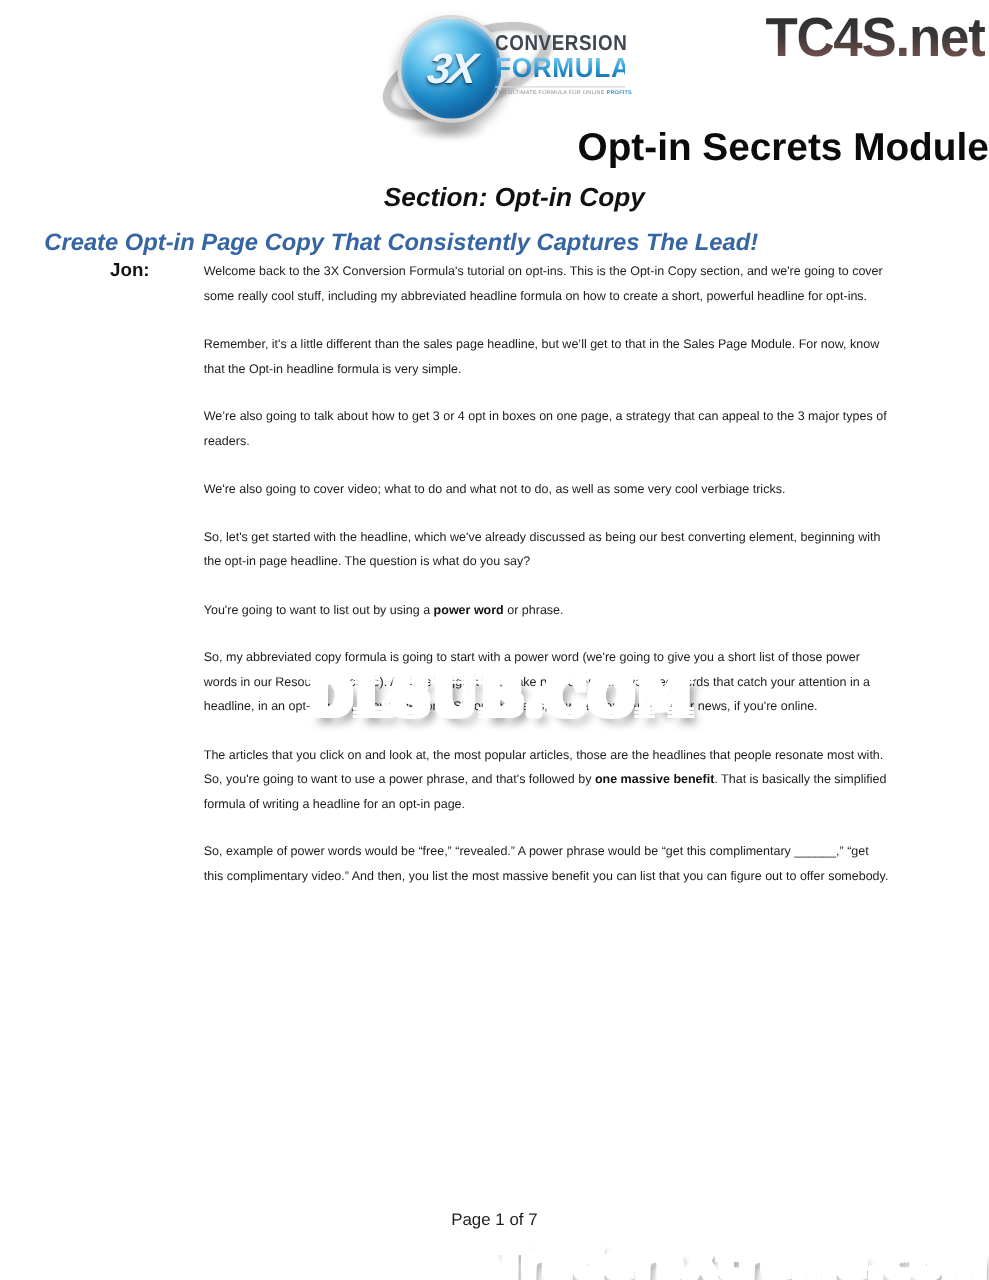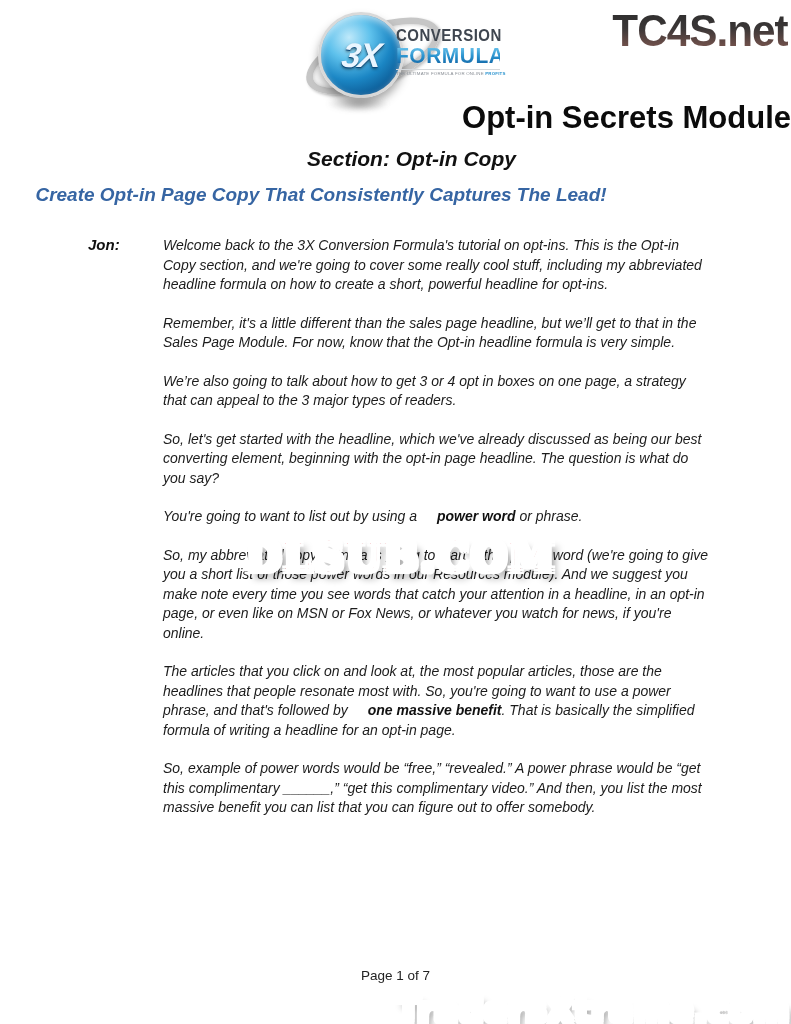--- a/index.html
+++ b/index.html
@@ -67,30 +67,30 @@
   .doc-section{
     position:absolute;left:0;top:147px;width:791px;text-align:center;
     font-weight:bold;font-style:italic;font-size:21px;color:#111;margin-left:16px;
   }
   .doc-tagline{
     position:absolute;left:0;top:184px;width:642px;text-align:center;
     font-weight:bold;font-style:italic;font-size:19px;color:#3665a3;
   }
 
   
-  .transcript{position:absolute;left:88px;top:236px;width:624px;font-style:italic;}
+  .transcript{position:absolute;left:88px;top:208px;width:624px;}
   .speaker{
     position:absolute;left:0;top:0;font-weight:bold;font-size:15px;color:#111;
   }
   .paragraphs{margin-left:75px;width:549px;}
   .paragraphs p{
-    margin:0 0 19px 0;font-size:14px;line-height:19.5px;color:#1c1c1c;
+    margin:0 0 19px 0;font-size:10px;line-height:19.5px;color:#1c1c1c;
     text-align:left;
   }
-  .paragraphs p strong{font-weight:bold;color:#111;margin-left:16px;}
+  .paragraphs p strong{font-weight:bold;color:#111;}
 
   
   .watermark{
     position:absolute;left:251px;top:481px;width:300px;height:56px;
     display:flex;align-items:center;justify-content:center;
     font-family:"DejaVu Serif","Liberation Serif",serif;
     font-weight:bold;font-size:41px;letter-spacing:2px;white-space:nowrap;
     background:linear-gradient(#e8353c 0%, #d01c24 45%, #a90f16 100%);
     -webkit-background-clip:text;background-clip:text;color:transparent;
     text-shadow:
@@ -141,20 +141,21 @@
   <div class="doc-title">Opt-in Secrets Module</div>
   <div class="doc-section">Section: Opt-in Copy</div>
   <div class="doc-tagline">Create Opt-in Page Copy That Consistently Captures The Lead!</div>
 
   <div class="transcript">
     <div class="speaker">Jon:</div>
     <div class="paragraphs">
         <p><span>Welcome back to the 3X Conversion Formula's tutorial on opt-ins. This is the Opt-in Copy section, and we're going to cover some really cool stuff, including my abbreviated headline formula on how to create a short, powerful headline for opt-ins.</span></p>
         <p><span>Remember, it's a little different than the sales page headline, but we’ll get to that in the Sales Page Module.  For now, know that the Opt-in headline formula is very simple.</span></p>
         <p><span>We’re also going to talk about how to get 3 or 4 opt in boxes on one page, a strategy that can appeal to the 3 major types of readers.</span></p>
+        <p><span>We're also going to cover video; what to do and what not to do, as well as some very cool verbiage tricks.</span></p>
         <p><span>So, let's get started with the headline, which we've already discussed as being our best converting element, beginning with the opt-in page headline. The question is what do you say?</span></p>
         <p><span>You're going to want to list out by using a </span><strong>power word</strong><span> or phrase.</span></p>
         <p><span>So, my abbreviated copy formula is going to start with a power word (we're going to give you a short list of those power words in our Resources module). And we suggest you make note every time you see words that catch your attention in a headline, in an opt-in page, or even like on MSN or Fox News, or whatever you watch for news, if you're online.</span></p>
         <p><span>The articles that you click on and look at, the most popular articles, those are the headlines that people resonate most with. So, you're going to want to use a power phrase, and that's followed by </span><strong>one massive benefit</strong><span>. That is basically the simplified formula of writing a headline for an opt-in page.</span></p>
         <p><span>So, example of power words would be “free,” “revealed.” A power phrase would be “get this complimentary ______,” “get this complimentary video.” And then, you list the most massive benefit you can list that you can figure out to offer somebody.</span></p>
       </div>
   </div>
 
   <div class="watermark">DLSUB.COM</div>
 

